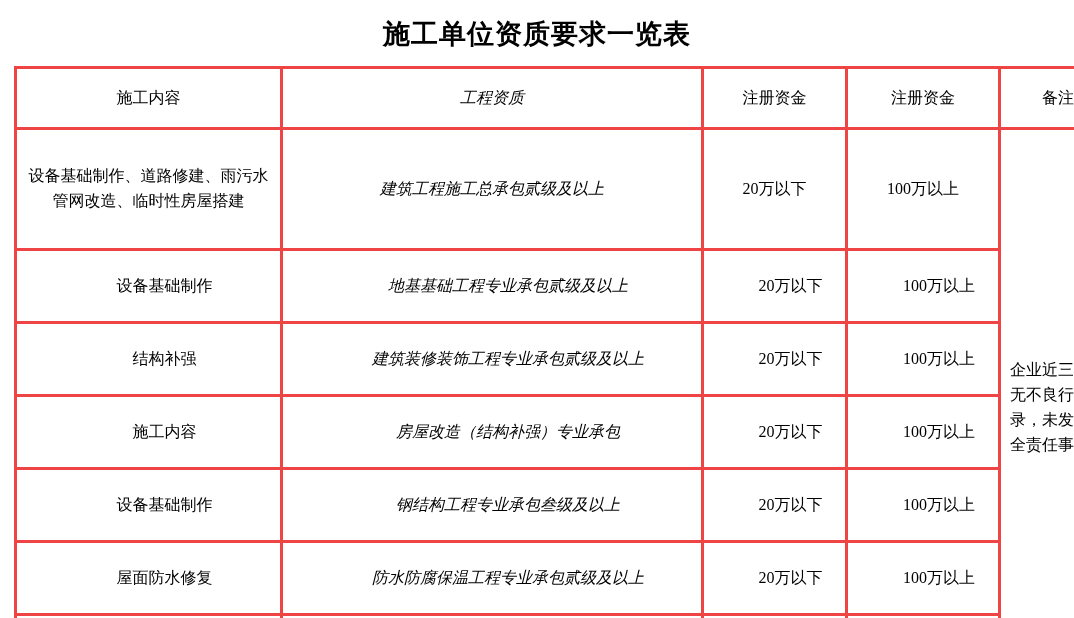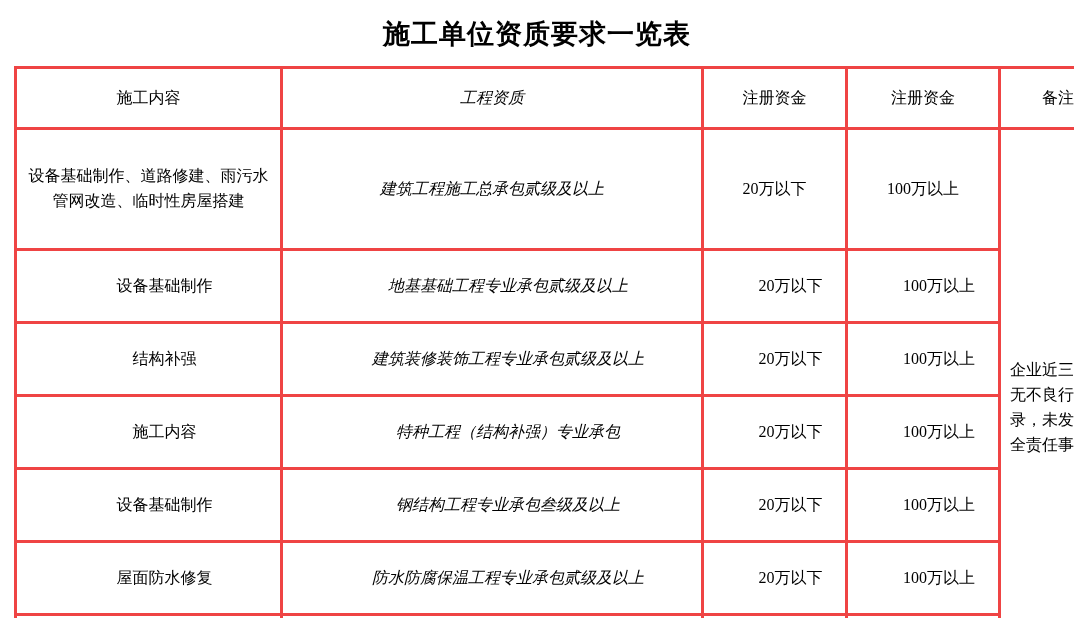--- a/index.html
+++ b/index.html
@@ -110,21 +110,21 @@
 
         <tr class="r-normal">
           <td class="col-content">结构补强</td>
           <td class="col-qual">建筑装修装饰工程专业承包贰级及以上</td>
           <td class="col-cost">20万以下</td>
           <td class="col-capital">100万以上</td>
         </tr>
 
         <tr class="r-normal">
           <td class="col-content">施工内容</td>
-          <td class="col-qual">特种工程（结构补强）专业承包</td>
+          <td class="col-qual">房屋改造（结构补强）专业承包</td>
           <td class="col-cost">20万以下</td>
           <td class="col-capital">100万以上</td>
         </tr>
 
         <tr class="r-normal">
           <td class="col-content">设备基础制作</td>
           <td class="col-qual">钢结构工程专业承包叁级及以上</td>
           <td class="col-cost">20万以下</td>
           <td class="col-capital">100万以上</td>
         </tr>

